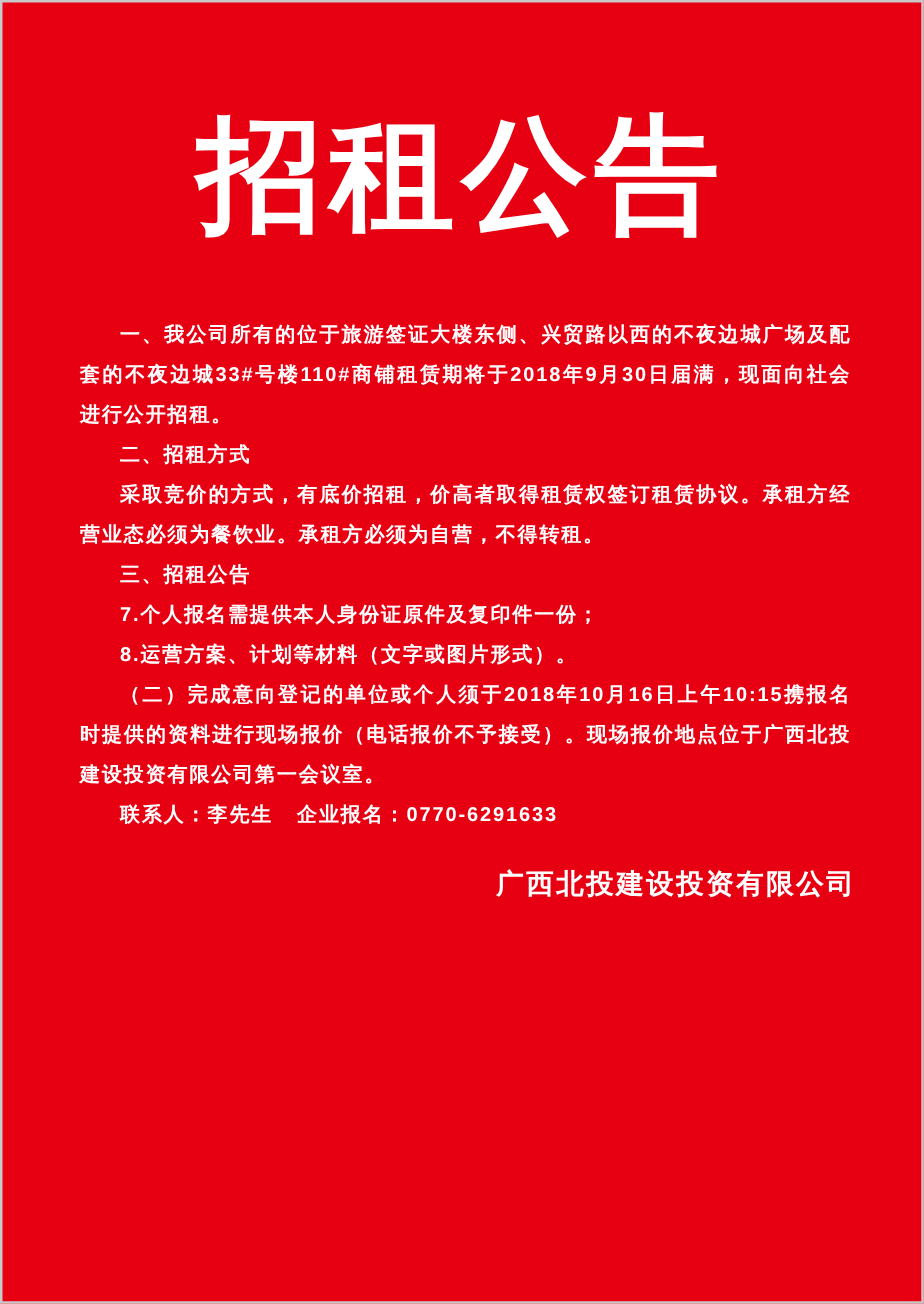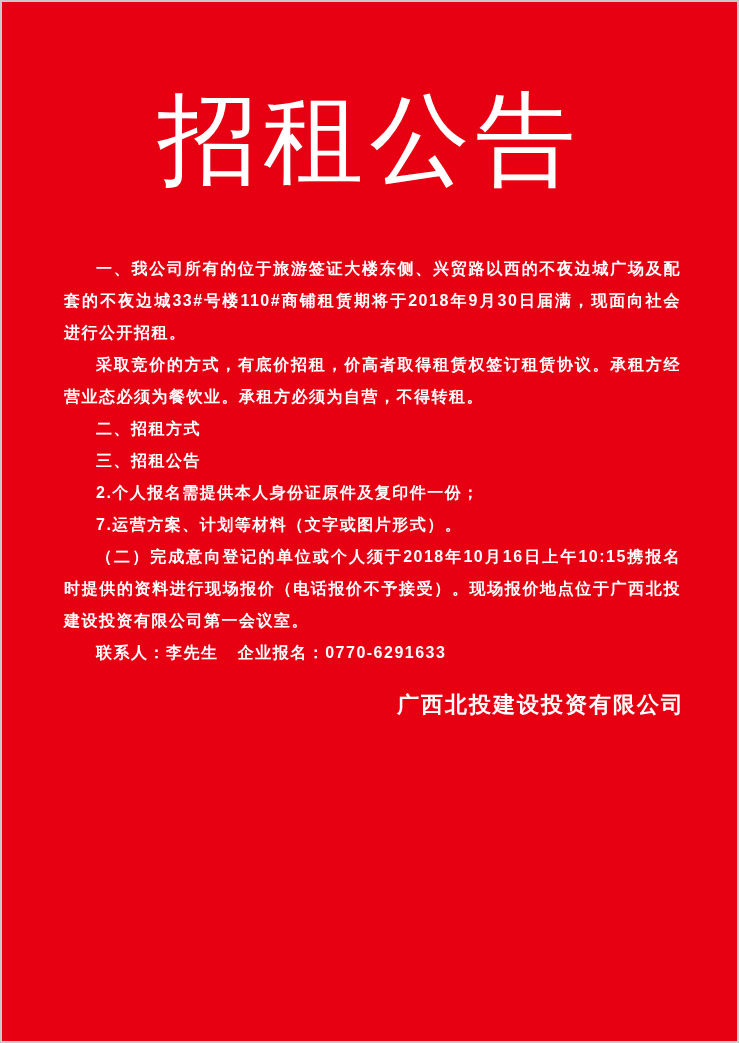--- a/index.html
+++ b/index.html
@@ -16,21 +16,21 @@
     border: 2px solid #c9c9c9;
     overflow: hidden;
     color: #ffffff;
     font-family: "Liberation Sans", "DejaVu Sans", sans-serif;
     font-weight: bold;
   }
   .title {
     margin: 86px 0 0 0;
     text-align: center;
     font-family: "Liberation Serif", "DejaVu Serif", serif;
-    font-weight: normal;
+    font-weight: bold;
     font-size: 100px;
     line-height: 105px;
     letter-spacing: 6px;
     white-space: nowrap;
   }
   .body {
     margin-top: 60px;
     padding: 0 56px 0 62px;
     font-size: 16px;
     line-height: 32px;
@@ -42,44 +42,43 @@
     padding: 0;
     text-indent: 2em;
   }
   .contact .phone-label-gap {
     margin-left: 1.2em;
   }
   .signature-wrap {
     margin-top: 21px;
     padding-right: 52px;
     text-align: right;
-    font-family: Liberation Mono, monospace;
   }
   .signature {
     display: inline-block;
     text-align: center;
     font-size: 22px;
     line-height: 34px;
     letter-spacing: 2px;
   }
 </style>
 </head>
 <body>
 
 <div class="page">
 
   <h1 class="title">招租公告</h1>
 
   <div class="body">
     <p>一、我公司所有的位于旅游签证大楼东侧、兴贸路以西的不夜边城广场及配套的不夜边城33#号楼110#商铺租赁期将于2018年9月30日届满，现面向社会进行公开招租。</p>
+    <p>二、招租方式</p>
     <p>采取竞价的方式，有底价招租，价高者取得租赁权签订租赁协议。承租方经营业态必须为餐饮业。承租方必须为自营，不得转租。</p>
-    <p>二、招租方式</p>
     <p>三、招租公告</p>
-    <p>2.个人报名需提供本人身份证原件及复印件一份；</p>
-    <p>7.运营方案、计划等材料（文字或图片形式）。</p>
+    <p>7.个人报名需提供本人身份证原件及复印件一份；</p>
+    <p>8.运营方案、计划等材料（文字或图片形式）。</p>
     <p>（二）完成意向登记的单位或个人须于2018年10月16日上午10:15携报名时提供的资料进行现场报价（电话报价不予接受）。现场报价地点位于广西北投建设投资有限公司第一会议室。</p>
     <p class="contact">
       <span>联系人：</span><span>李先生</span><span class="phone-label-gap">企业报名：</span><span>0770-6291633</span>
     </p>
   </div>
 
   <div class="signature-wrap">
     <div class="signature">
       <div>广西北投建设投资有限公司</div>
       

